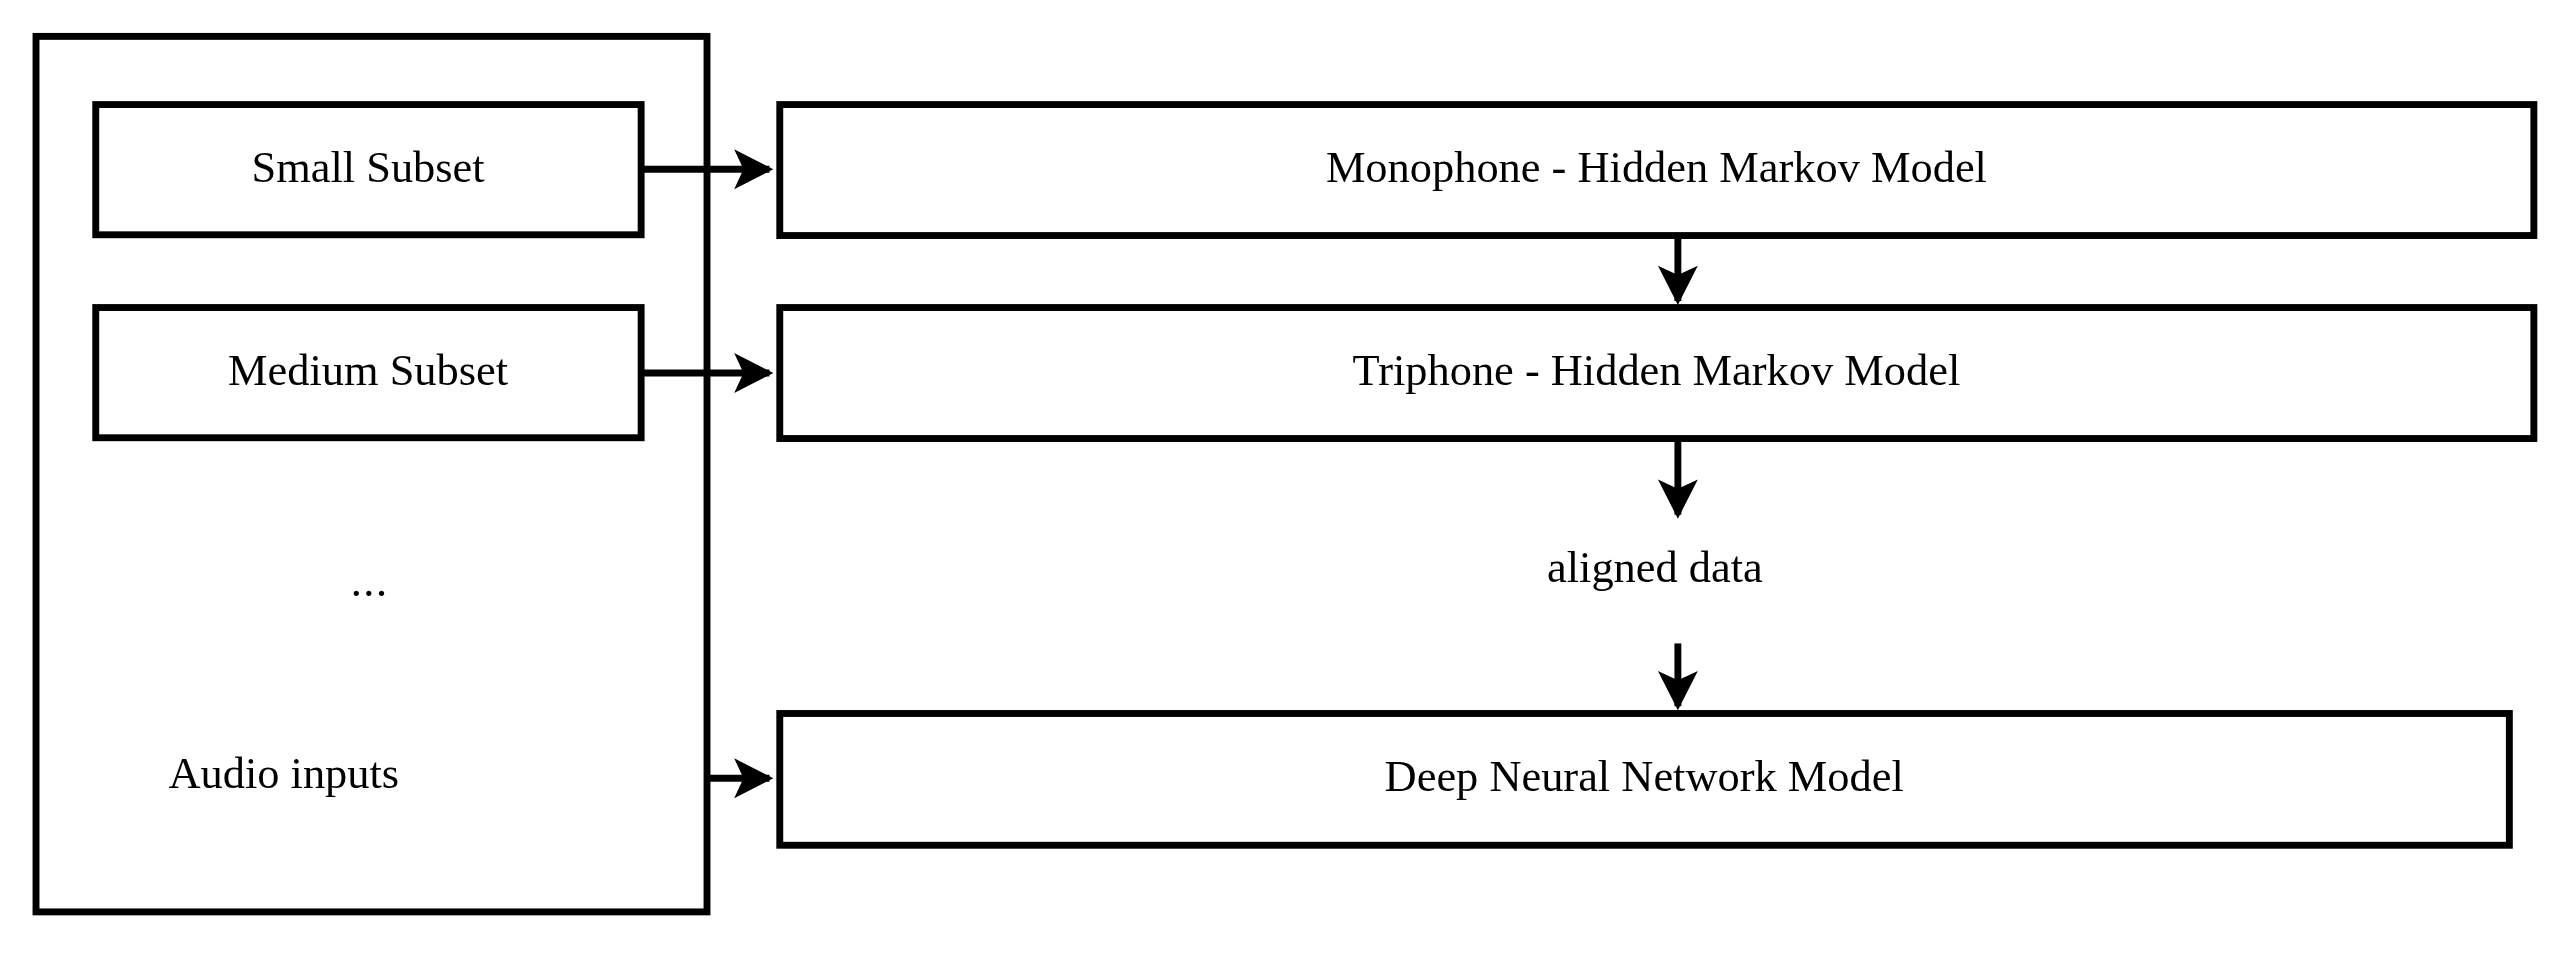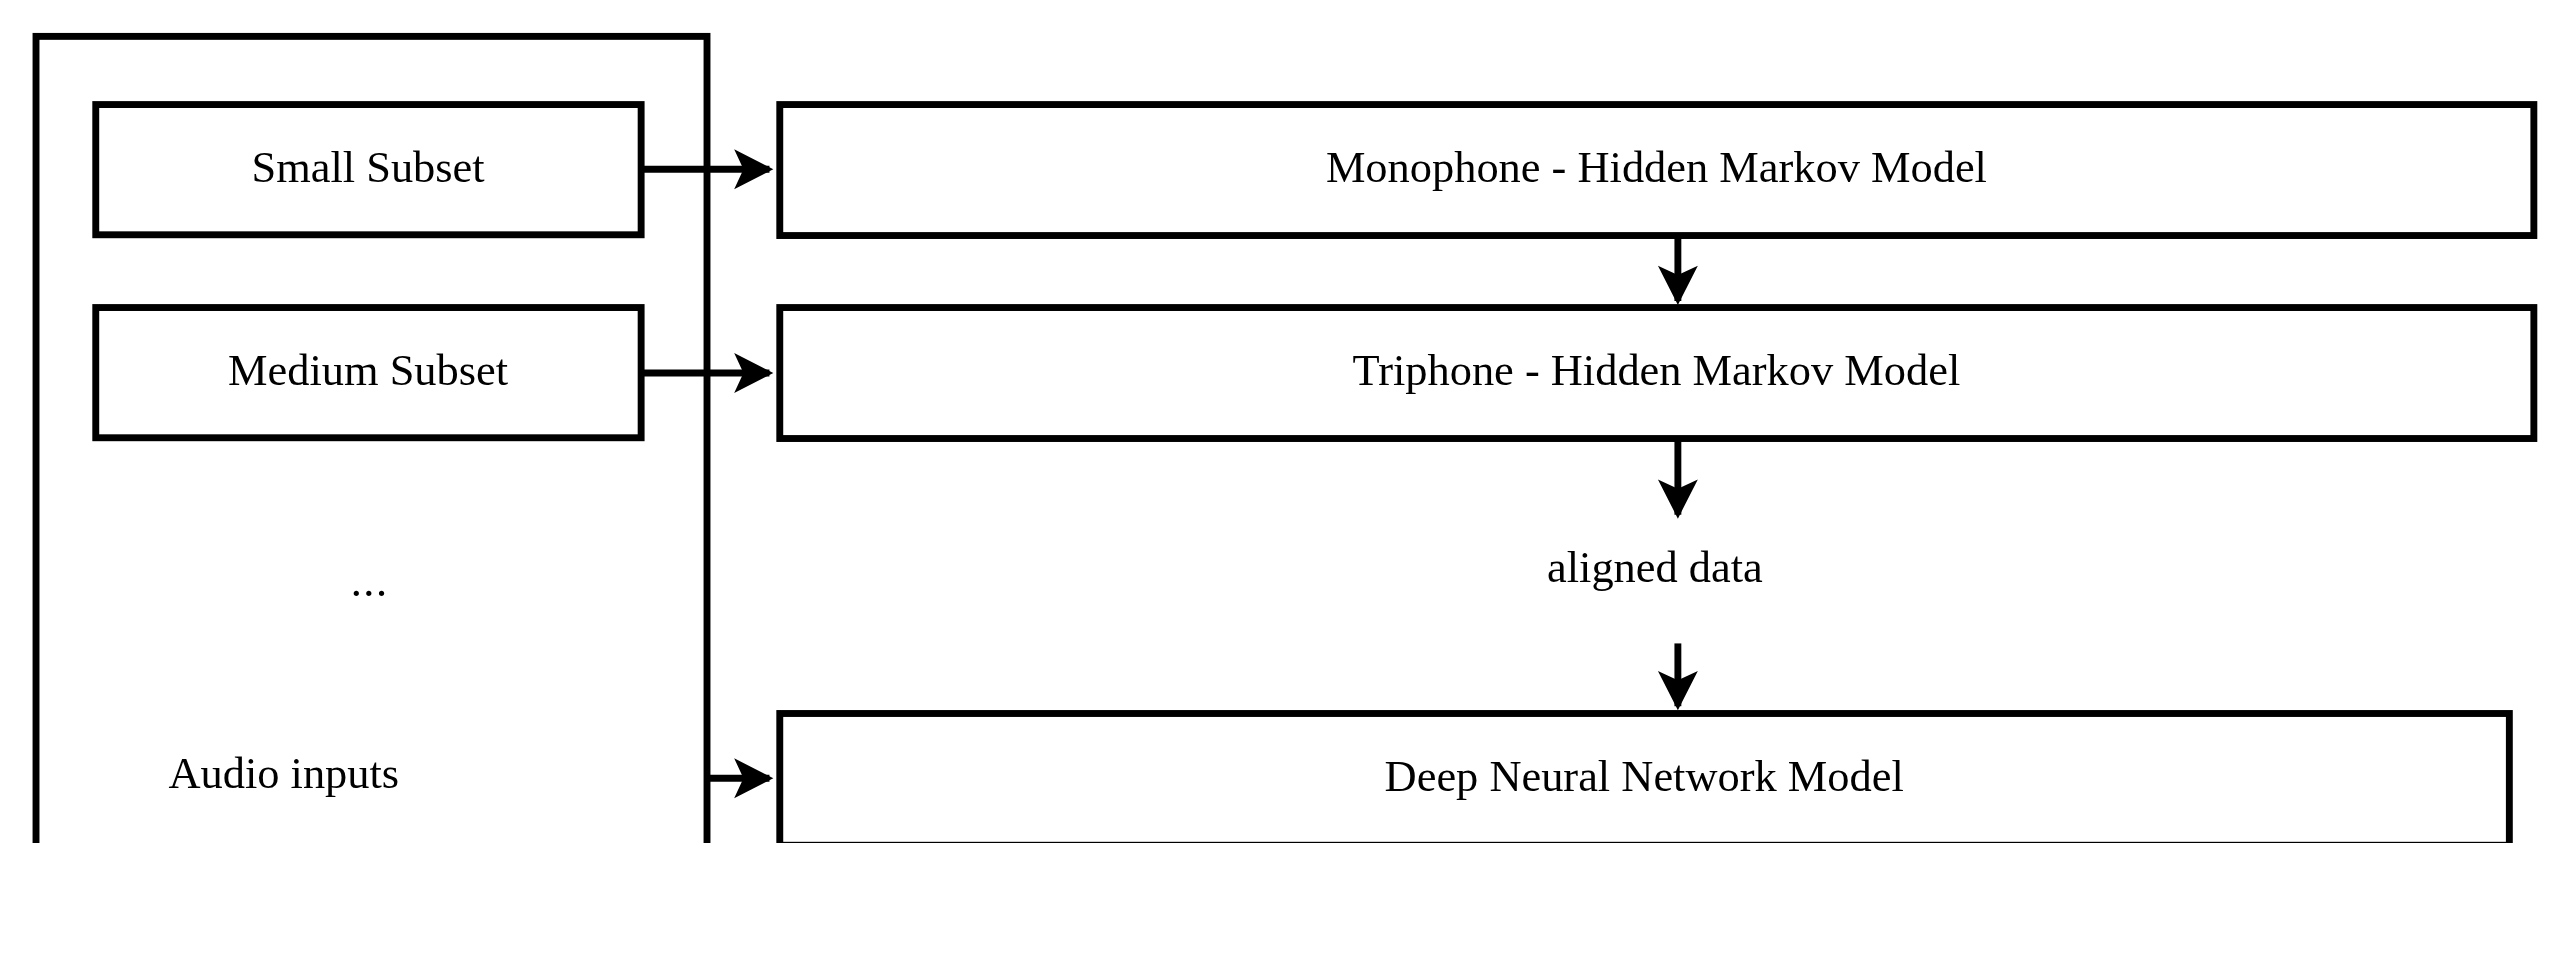--- a/index.html
+++ b/index.html
@@ -4,21 +4,21 @@
 <title>ASR Training Pipeline Diagram</title>
 <style>
   html, body {
     margin: 0;
     padding: 0;
     background: #ffffff;
   }
   #canvas {
     position: relative;
     width: 2576px;
-    height: 843px;
+    height: 959px;
     background: #ffffff;
     font-family: "Liberation Serif", "DejaVu Serif", serif;
     overflow: hidden;
   }
   svg#diagram {
     position: absolute;
     left: 0;
     top: 0;
     width: 2576px;
     height: 959px;

